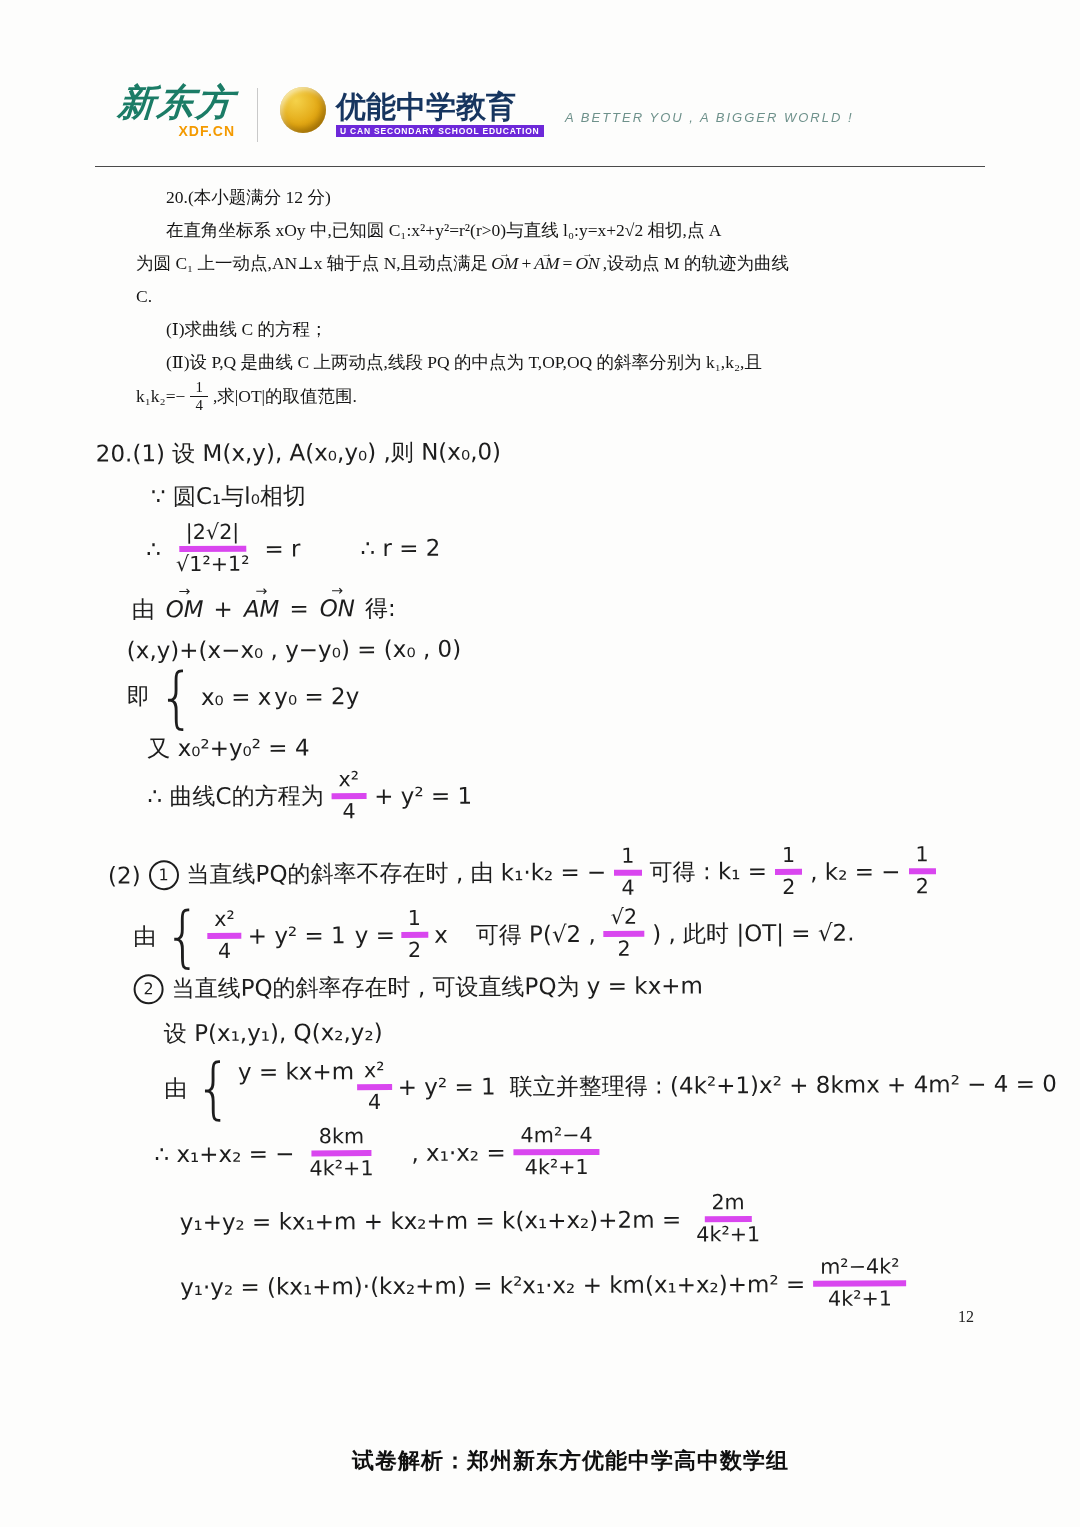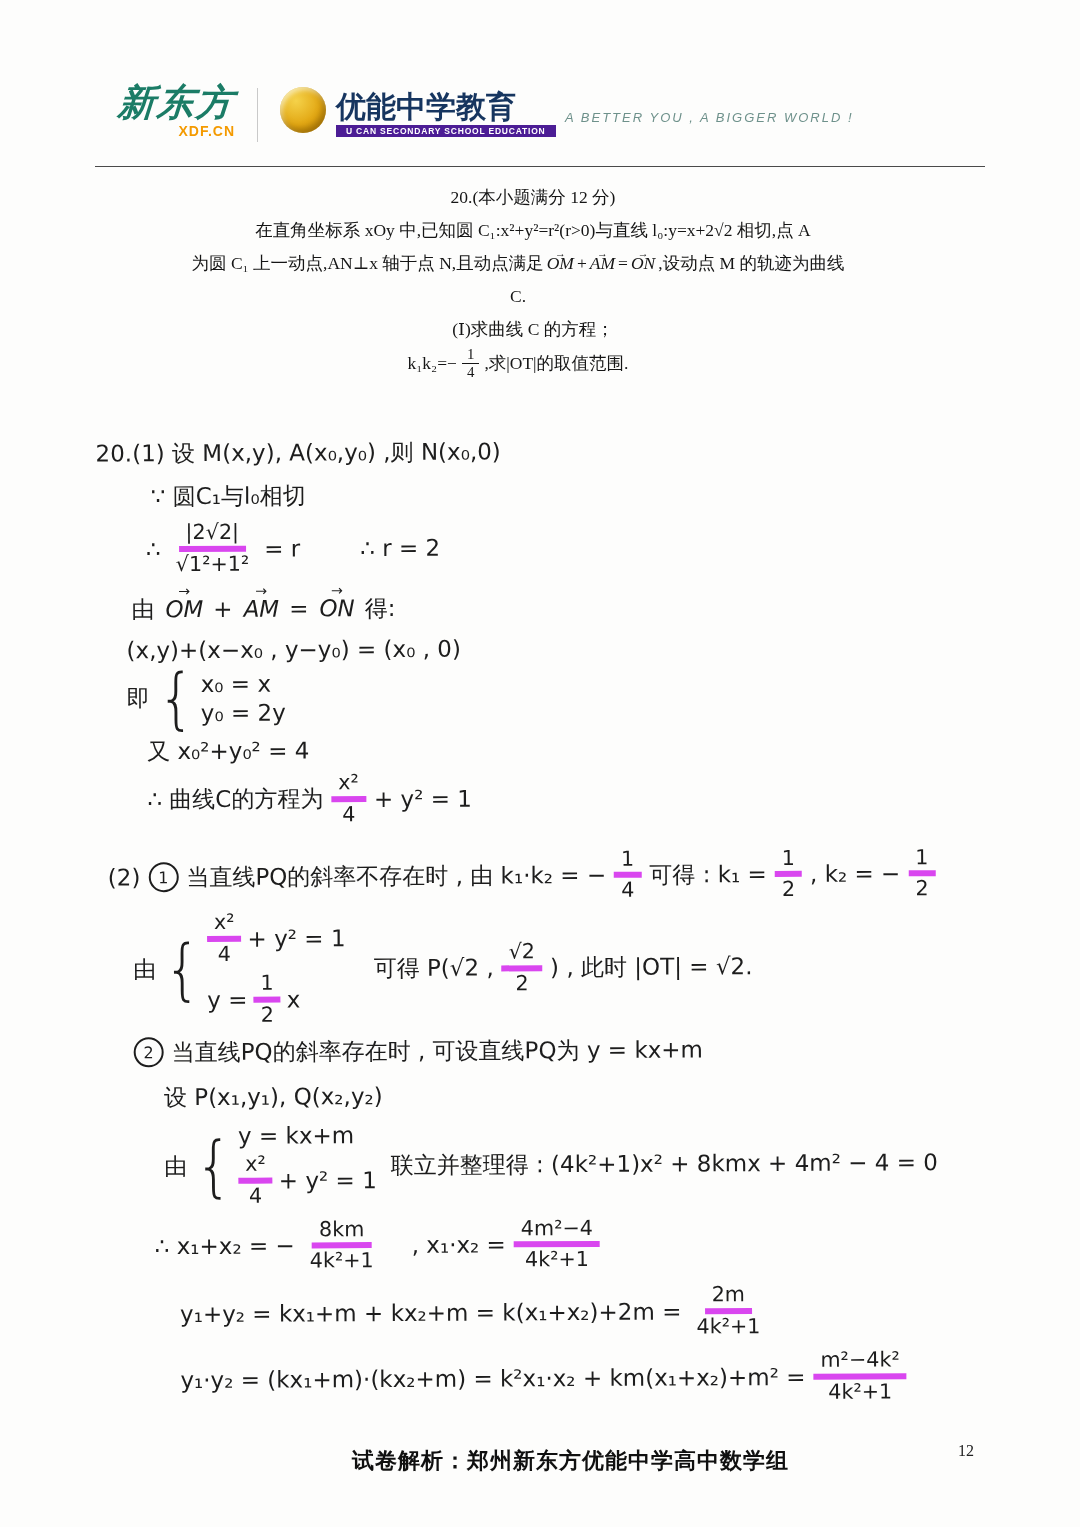--- a/index.html
+++ b/index.html
@@ -13,31 +13,31 @@
             font-style:italic;transform:skew(-4deg);}
   .xdf-domain{font-weight:bold;font-size:14px;color:#f49a00;letter-spacing:1px;margin-top:2px;}
   .logo-divider{width:1px;height:54px;background:#c9c9c9;margin:4px 22px 0 22px;}
   .ucan-logo{display:flex;align-items:center;}
   .globe{width:46px;height:46px;border-radius:50%;margin-right:10px;
          background:radial-gradient(circle at 35% 30%, #f5d24a, #e2a713 55%, #b67f00);
          box-shadow:inset -3px -4px 6px rgba(120,80,0,.5), inset 2px 3px 5px rgba(255,255,230,.7);}
   .ucan-text{display:flex;flex-direction:column;}
   .ucan-name{font-weight:bold;font-size:30px;line-height:1.05;color:#16355f;
              text-shadow:0 0 1px #fff;margin-top:7px;}
-  .ucan-sub{font-size:8.5px;font-weight:bold;color:#fff;background:#4c1d95;
-            padding:1px 10px;letter-spacing:.8px;margin-top:2px;white-space:nowrap;}
+  .ucan-sub{font-size:8.5px;font-weight:bold;color:#fff;background:#6d28d9;
+            padding:1px 4px;letter-spacing:.8px;margin-top:2px;white-space:nowrap;}
   .tagline{position:absolute;left:565px;top:110px;font-style:italic;font-size:13px;
            color:#6e918b;letter-spacing:2px;white-space:nowrap;}
   .header-rule{position:absolute;left:95px;top:166px;width:890px;height:0;
                border-top:1.5px solid #4a4a4a;}
 
   
-  .problem{position:absolute;left:128px;top:181px;width:780px;
+  .problem{position:absolute;left:136px;top:181px;width:780px;
            font-family:"Liberation Serif","DejaVu Serif",serif;
-           font-size:17.5px;line-height:33px;color:#151515;text-align:center;}
+           font-size:17.5px;line-height:33px;color:#151515;}
   .problem .indent{text-indent:30px;}
   .pline{margin:0;}
   .frac{display:inline-flex;flex-direction:column;align-items:center;
         vertical-align:middle;line-height:1.15;margin:0 5px;}
   .frac .num{padding:0 5px;border-bottom:1.5px solid currentColor;}
   .frac .den{padding:0 5px;}
   .problem .frac{font-size:0.85em;}
   .inline-row{display:inline-flex;align-items:center;vertical-align:middle;}
   .vec{position:relative;display:inline-block;padding:0 2px;margin:0 1px;font-style:italic;}
   .vec::before{content:"→";position:absolute;top:-0.95em;left:50%;transform:translateX(-50%);
@@ -48,31 +48,31 @@
             font-family:"DejaVu Sans",sans-serif;font-size:23px;color:#1d1d1d;
             transform:rotate(-0.3deg);}
   .hl{display:flex;align-items:center;white-space:nowrap;}
   .hl > *{margin-right:8px;}
   .hand-frac{display:inline-flex;flex-direction:column;align-items:center;line-height:1.25;}
   .hand-frac .num{padding:0 7px;border-bottom:6px solid #d946ef;font-size:0.9em;}
   .hand-frac .den{padding:0 7px;font-size:0.9em;}
   .sys{display:flex;align-items:center;}
   .brace{font-size:58px;font-weight:200;line-height:.9;transform:scaleY(1.15);
          margin-right:6px;color:#1d1d1d;}
-  .sys-rows{display:flex;flex-direction:column;align-items:flex-start;gap:3px;}
+  .sys-rows{display:flex;align-items:flex-start;gap:3px;}
   .sys-rows .row{display:flex;align-items:center;}
   .sys-rows .row > *{margin-right:6px;}
   .circ{display:inline-flex;align-items:center;justify-content:center;
         width:26px;height:26px;border:2px solid #1d1d1d;border-radius:50%;
         font-size:16px;flex:none;}
 
   
   .footer-label{position:absolute;left:352px;top:1398px;font-weight:bold;font-size:22px;
                 color:#101010;letter-spacing:1px;margin-top:48px;}
-  .page-number{position:absolute;left:958px;top:1442px;font-family:"Liberation Serif",serif;
+  .page-number{position:absolute;left:958px;top:1308px;font-family:"Liberation Serif",serif;
                font-size:16px;color:#222;}
 </style>
 </head>
 <body>
 
 <div class="page">
 
   <div class="header">
     <div class="xdf-logo">
       <span class="xdf-name">新东方</span>
@@ -89,20 +89,21 @@
   </div>
   <div class="tagline">A BETTER YOU , A BIGGER WORLD !</div>
   <div class="header-rule"></div>
 
   <div class="problem">
     <p class="pline indent">20.(本小题满分 12 分)</p>
     <p class="pline indent">在直角坐标系 xOy 中,已知圆 C₁:x²+y²=r²(r&gt;0)与直线 l₀:y=x+2√2 相切,点 A</p>
     <p class="pline"><span>为圆 C₁ 上一动点,AN⊥x 轴于点 N,且动点满足</span><span class="vec">OM</span><span>+</span><span class="vec">AM</span><span>=</span><span class="vec">ON</span><span>,设动点 M 的轨迹为曲线</span></p>
     <p class="pline">C.</p>
     <p class="pline indent">(Ⅰ)求曲线 C 的方程；</p>
+    <p class="pline indent">(Ⅱ)设 P,Q 是曲线 C 上两动点,线段 PQ 的中点为 T,OP,OQ 的斜率分别为 k₁,k₂,且</p>
     <p class="pline"><span class="inline-row">
           <span>k₁k₂=−</span>
           <span class="frac">
             <span class="num">1</span>
             <span class="den">4</span>
           </span>
           <span>,求|OT|的取值范围.</span>
         </span></p>
   </div>
 

